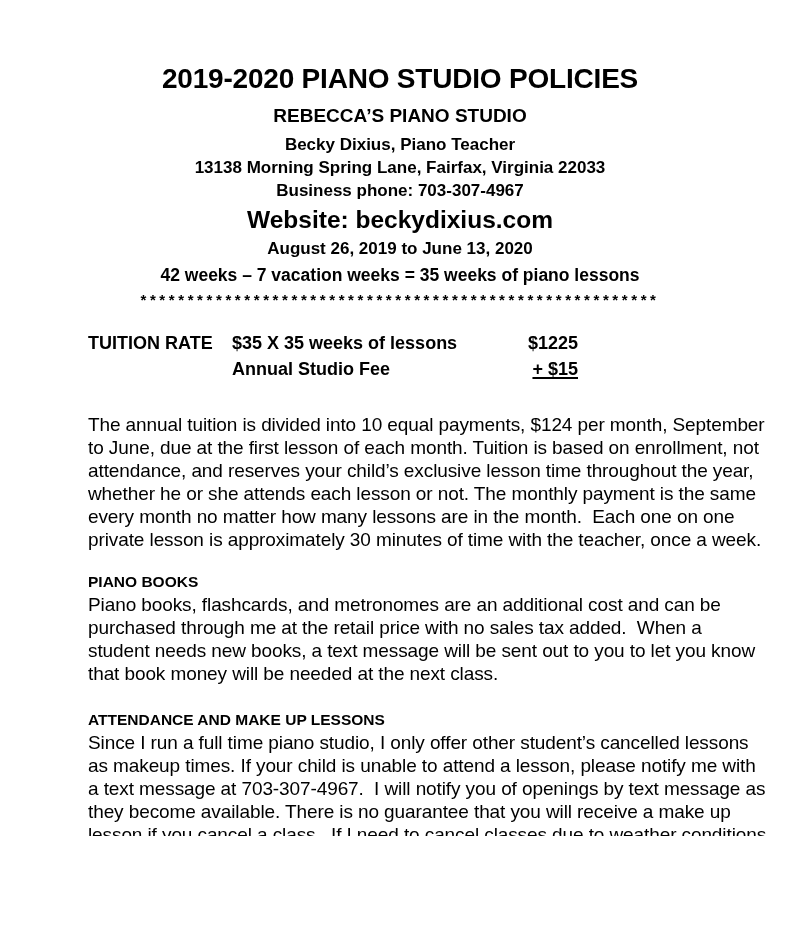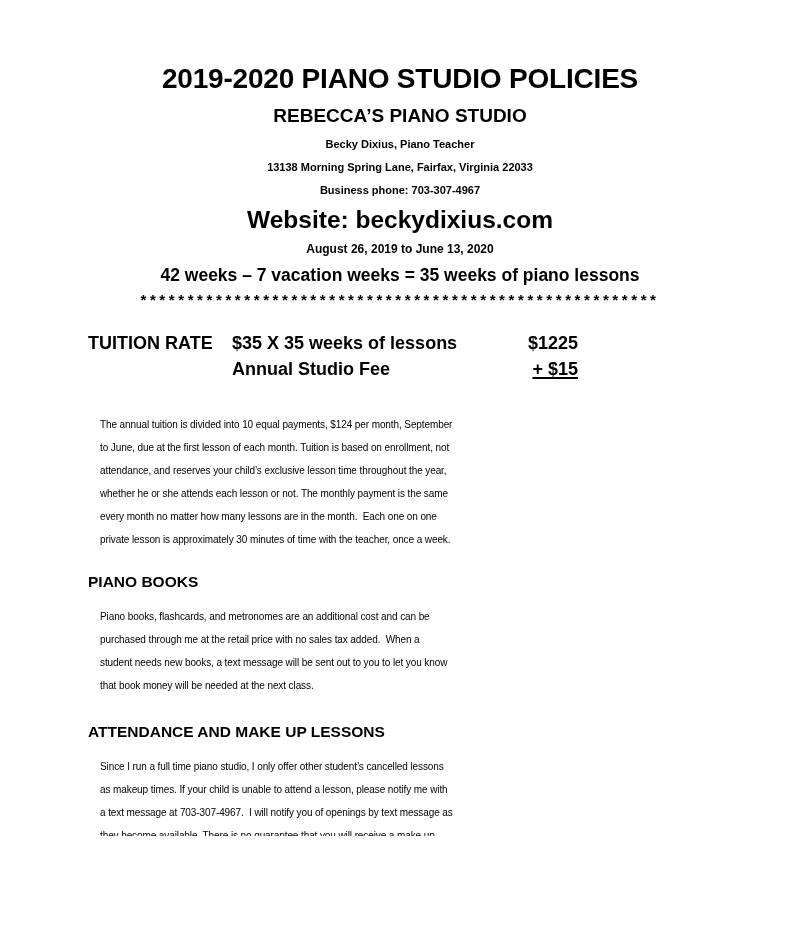--- a/index.html
+++ b/index.html
@@ -27,33 +27,33 @@
     font-weight: 700;
     letter-spacing: -0.2px;
   }
   .studio-name {
     margin-top: 7px;
     font-size: 19px;
     line-height: 27px;
     font-weight: 700;
   }
   .info-line {
-    font-size: 11px;
+    font-size: 17px;
     line-height: 23px;
     font-weight: 700;
   }
   .info-line.first { margin-top: 4px; }
   .website-line {
     margin-top: 1px;
     font-size: 24.5px;
     line-height: 33px;
     font-weight: 700;
   }
   .date-line {
-    font-size: 12px;
+    font-size: 17px;
     line-height: 26px;
     font-weight: 700;
   }
   .weeks-line {
     font-size: 17.5px;
     line-height: 27px;
     font-weight: 700;
   }
   .divider-line {
     font-size: 15px;
@@ -82,22 +82,22 @@
     text-underline-offset: 2px;
   }
   
   .section h2 {
     margin: 0;
     font-size: 15.5px;
     line-height: 23px;
     font-weight: 700;
   }
   .section p {
-    margin: 12px;
-    font-size: 10px;
+    margin: 0;
+    font-size: 19px;
     line-height: 23px;
     font-weight: 400;
     letter-spacing: -0.1px;
     white-space: pre;
   }
   .section.s1 { margin-top: 31px; }
   .section.s2 { margin-top: 19px; }
   .section.s3 { margin-top: 23px; }
 </style>
 </head>

